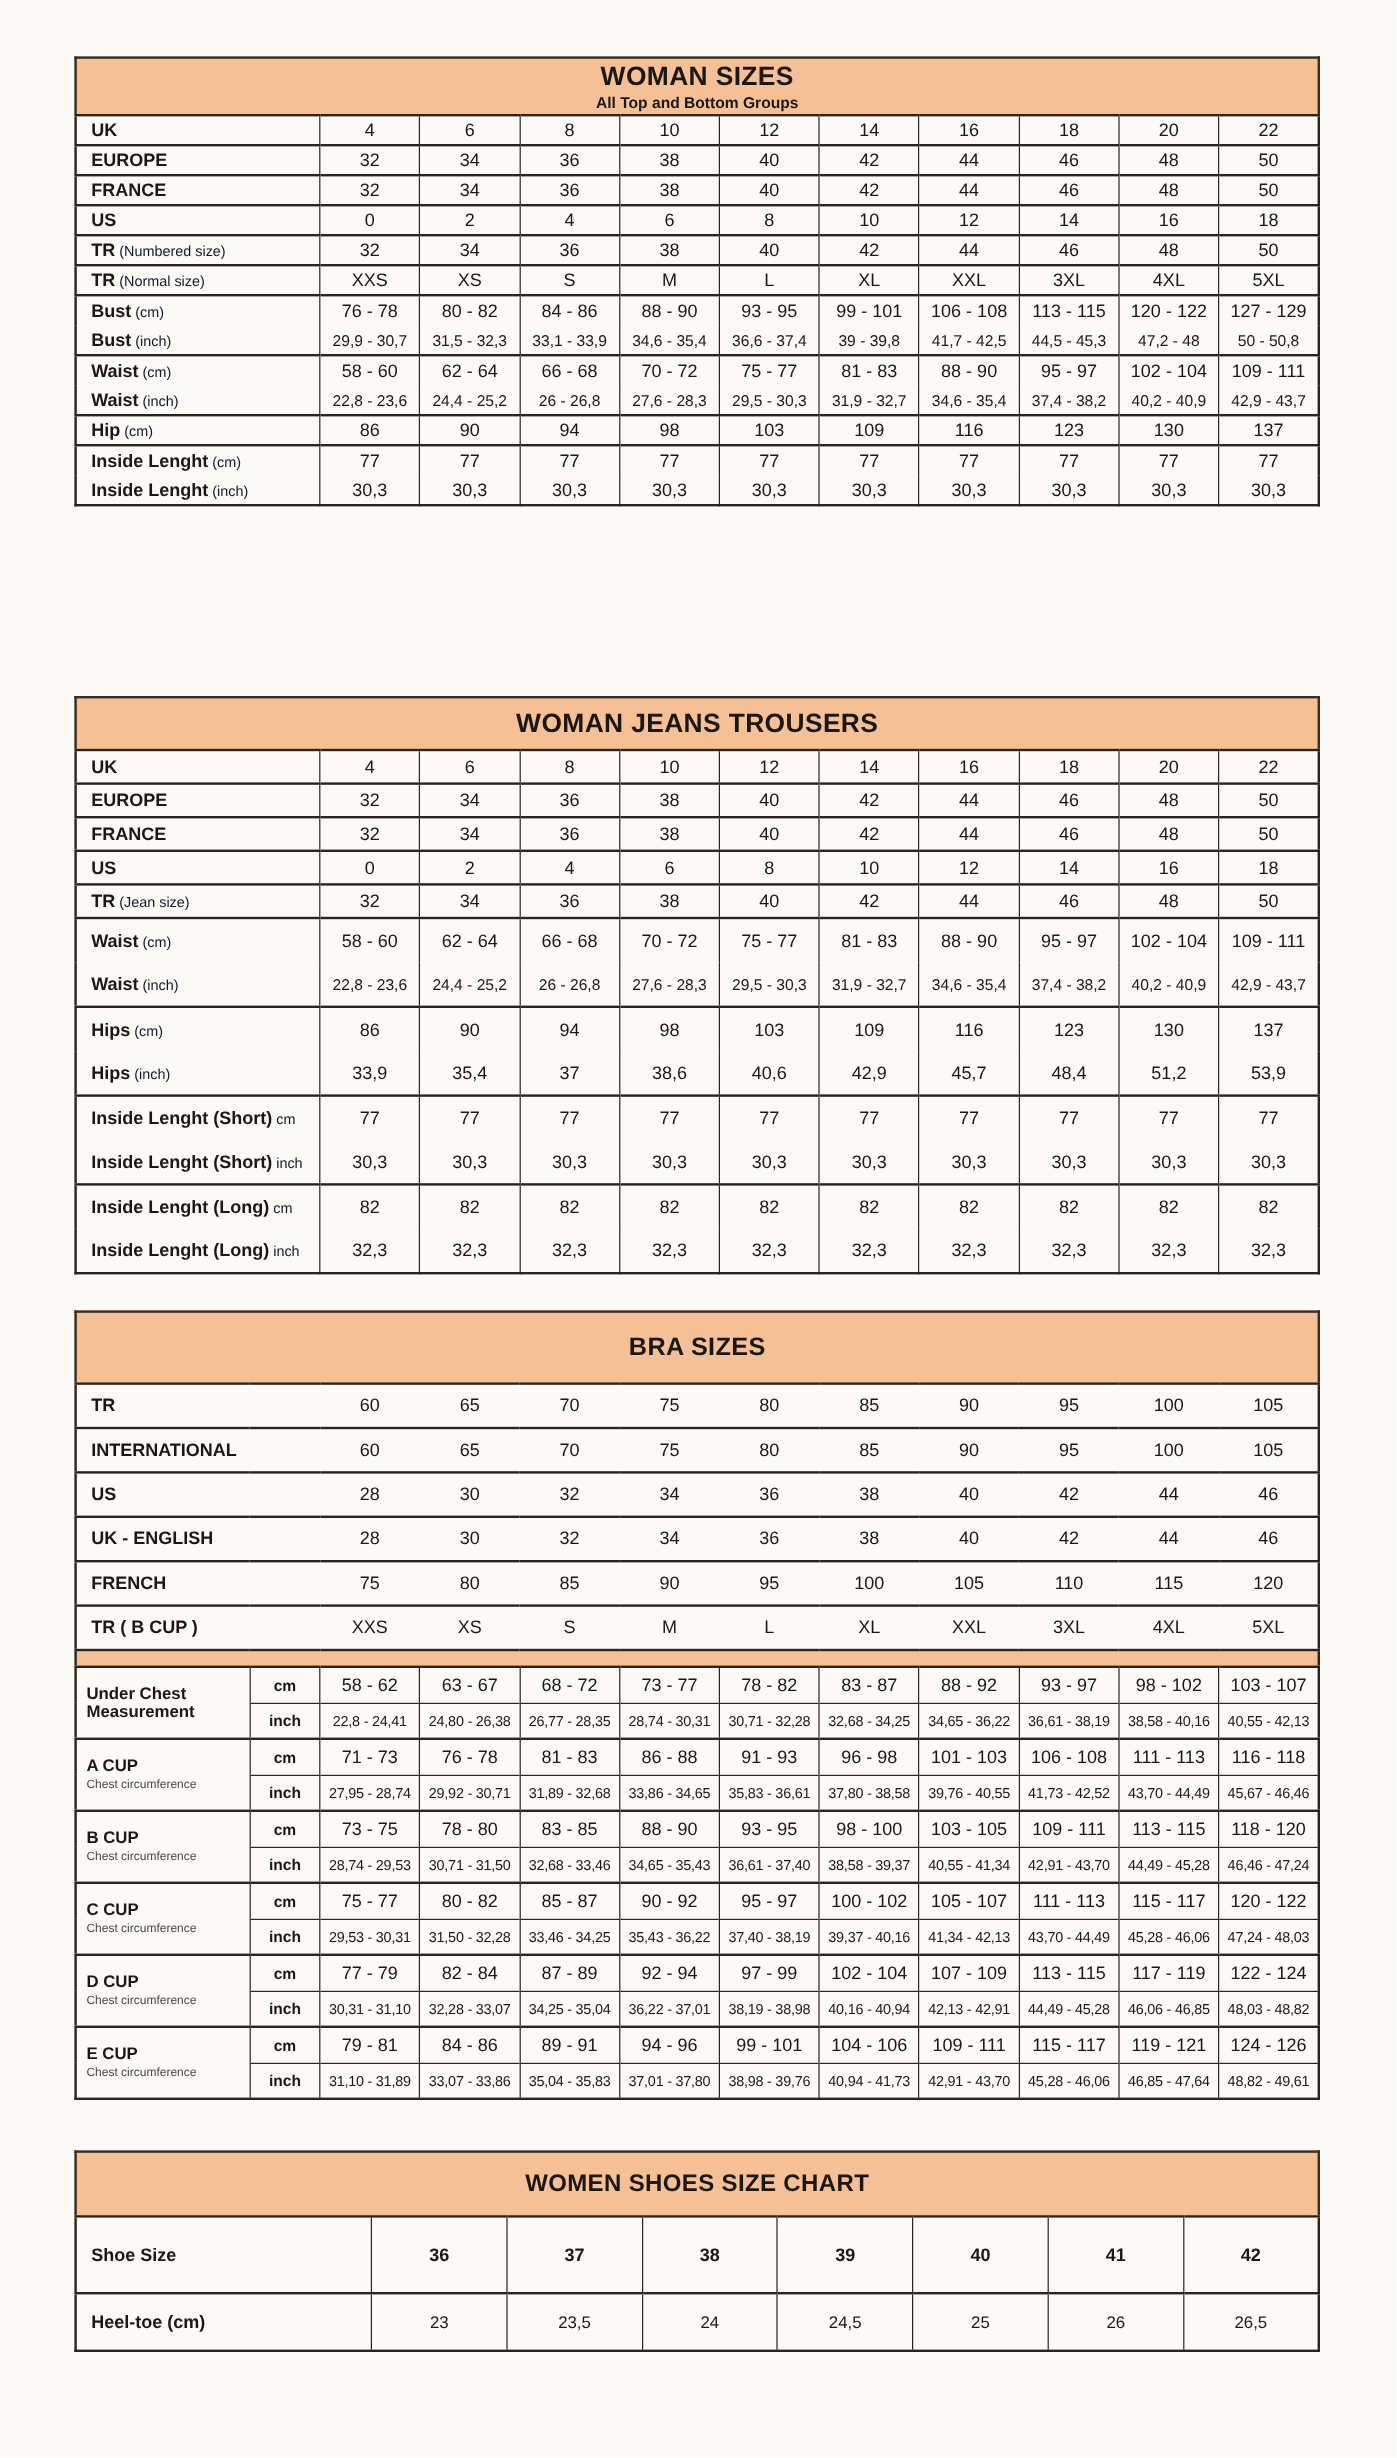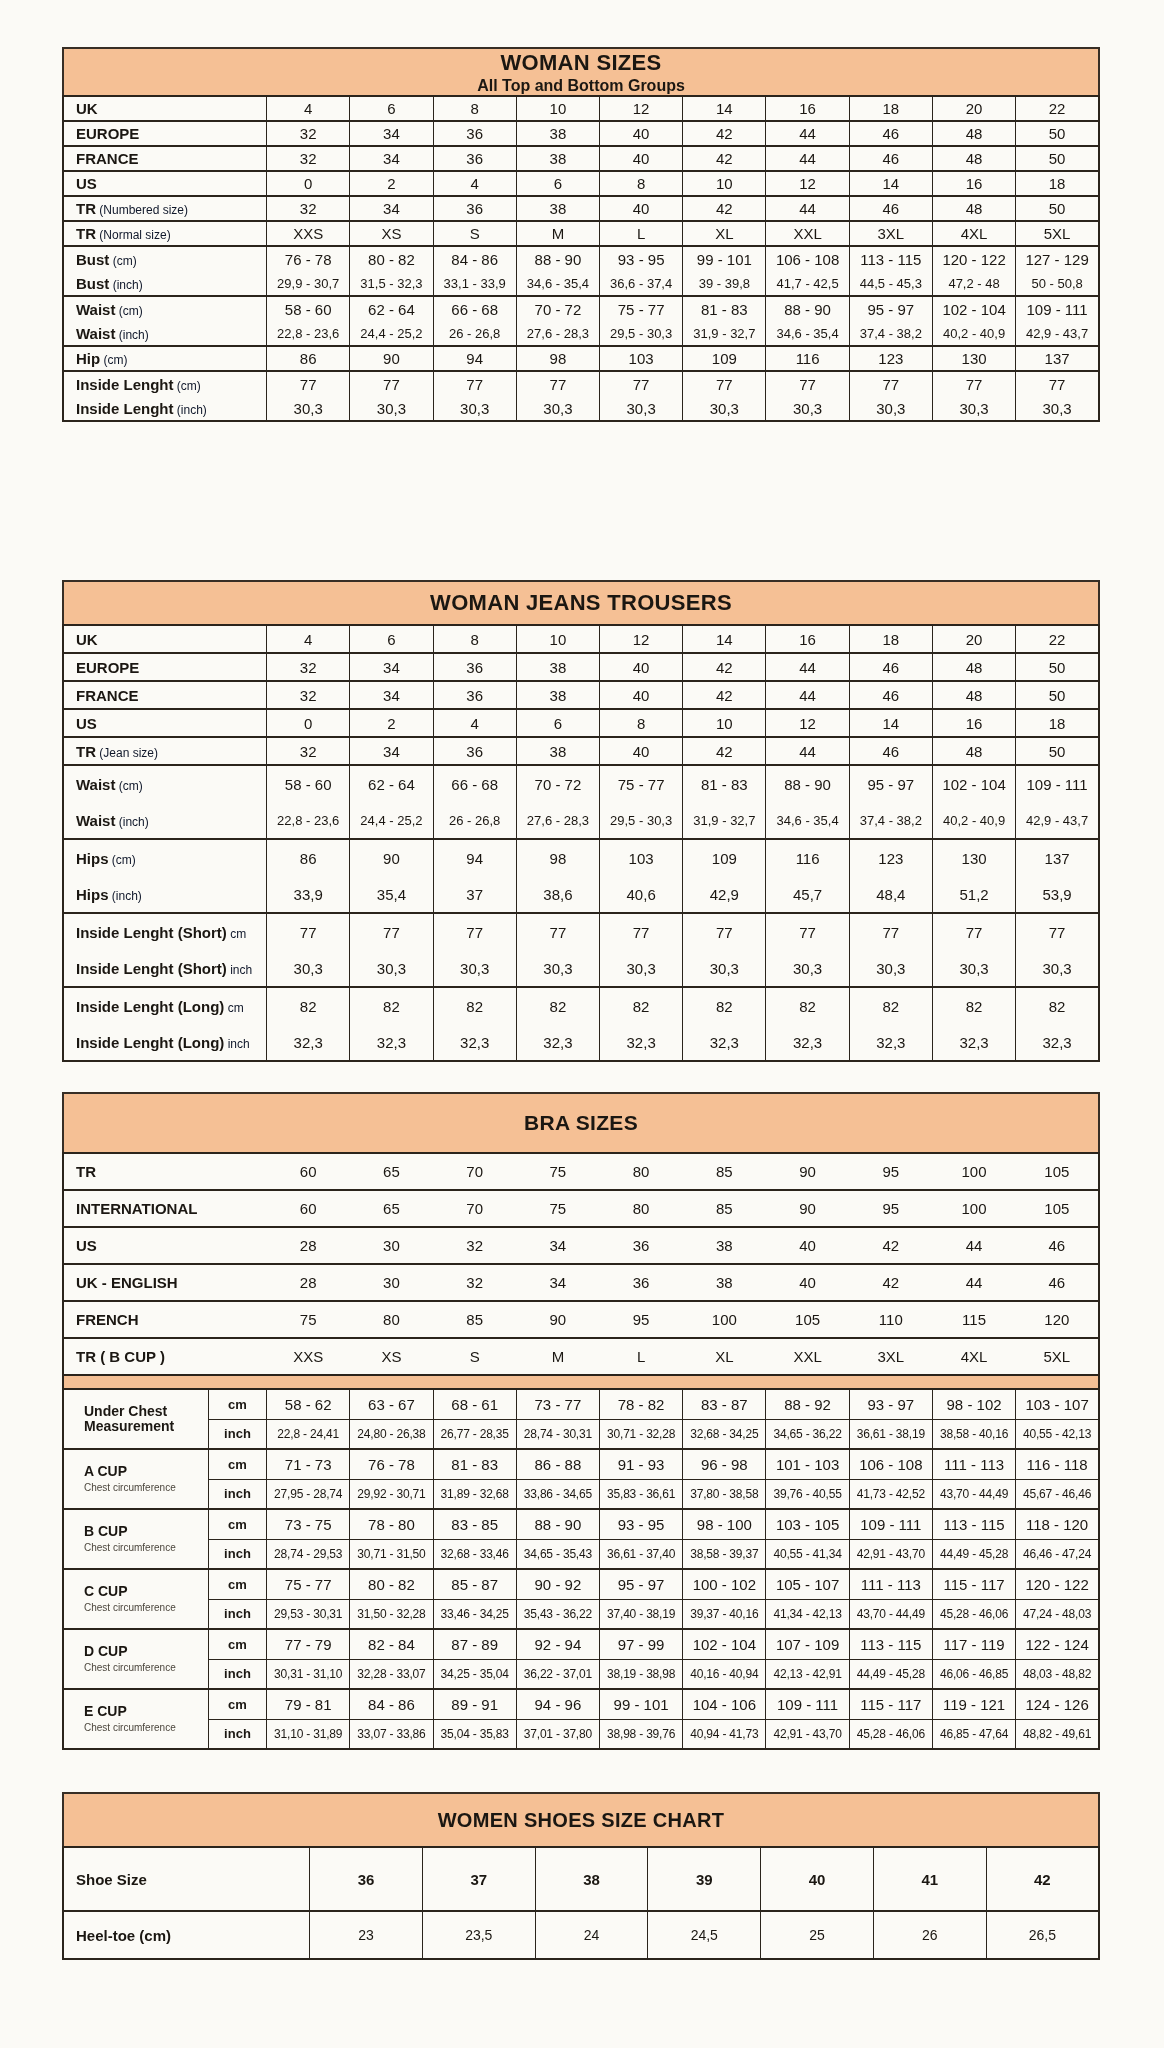--- a/index.html
+++ b/index.html
@@ -2,42 +2,42 @@
 <html><head>
 <meta charset="utf-8">
 <style>
   html,body{margin:0;padding:0}
   .page{width:1164px;height:2048px;background:#fbfaf6;box-sizing:border-box;padding-top:47px;
         font-family:"Liberation Sans",sans-serif;color:#1b1712;overflow:hidden}
   .wrap{margin-left:62px;width:1038px;box-sizing:border-box}
   .band{background:#f5c095;border:2px solid #372e25;border-bottom:none;box-sizing:border-box;
         display:flex;flex-direction:column;align-items:center;justify-content:center;text-align:right}
   .band .t{font-size:22px;font-weight:bold;letter-spacing:.3px}
-  .band .s{font-size:16px;font-weight:bold;margin-top:1px}
+  .band .s{font-size:13px;font-weight:bold;margin-top:1px}
   .band .s:empty{display:none}
   .h1{height:48px}.h2{height:44px}.h3{height:60px}.h3 .t{font-size:21px}.h4{height:54px}.h4 .t{font-size:20px}
   table{border-collapse:collapse;width:100%;table-layout:fixed}
   .tbl{border:2px solid #2b241c}
   .tbl th{text-align:left;padding:0 4px 0 12px;font-size:15px;font-weight:bold;box-sizing:border-box}
   .tbl td{text-align:center;font-size:15px;padding:0 1px}
   .sizes td{border-left:1px solid #2b241c;border-top:2px solid #2b241c}
   .sizes th{border-top:2px solid #2b241c}
   .sizes tr.pair-bottom td,.sizes tr.pair-bottom th{border-top:none}
   .note{font-weight:normal;font-size:12px;color:#0f172a}
   td.sm{font-size:13px}
   .t1 tr{height:25px}
   .t2 tr{height:28px}
   .t2 tr.pair-top,.t2 tr.pair-bottom{height:37px}
   
   .bra tr.top{height:37px}
   .bra tr.top td{border-top:2px solid #2b241c}
   .bra tr.top th{border-top:2px solid #2b241c}
   .bra tr.divider td{background:#f5c095;border-top:2px solid #2b241c;height:12px;padding:0}
   .bra tr.cup-cm{height:30px}.bra tr.cup-inch{height:30px}
-  .bra tr.cup-cm th{border-top:2px solid #2b241c;font-size:14px;line-height:15px;padding-left:20px}
+  .bra tr.cup-cm th{border-top:2px solid #2b241c;font-size:14px;line-height:15px;padding-left:8px}
   .bra tr.cup-cm td{border-top:2px solid #2b241c;border-left:1px solid #2b241c}
   .bra tr.cup-inch td{border-top:1px solid #2b241c;border-left:1px solid #2b241c}
   .bra td.unit{font-weight:bold;font-size:13px}
   .bra td.sm{font-size:12px;letter-spacing:-0.2px}
   .sub{display:block;font-weight:normal;font-size:10px;color:#4c463d;margin-top:1px}
   
   .t4 tr.r1{height:64px}.t4 tr.r2{height:48px}
   .t4 td{border-left:1px solid #2b241c;border-top:2px solid #2b241c}
   .t4 th{border-top:2px solid #2b241c}
   .t4 tr.r1 td{font-weight:bold}
@@ -534,21 +534,21 @@
             <td>5XL</td>
           </tr>
           <tr class="divider">
             <td colspan="12"></td>
           </tr>
           <tr class="cup-cm">
             <th rowspan="2"><span>Under Chest Measurement</span></th>
             <td class="unit">cm</td>
             <td>58 - 62</td>
             <td>63 - 67</td>
-            <td>68 - 61</td>
+            <td>68 - 72</td>
             <td>73 - 77</td>
             <td>78 - 82</td>
             <td>83 - 87</td>
             <td>88 - 92</td>
             <td>93 - 97</td>
             <td>98 - 102</td>
             <td>103 - 107</td>
           </tr>
           <tr class="cup-inch">
             <td class="unit">inch</td>

